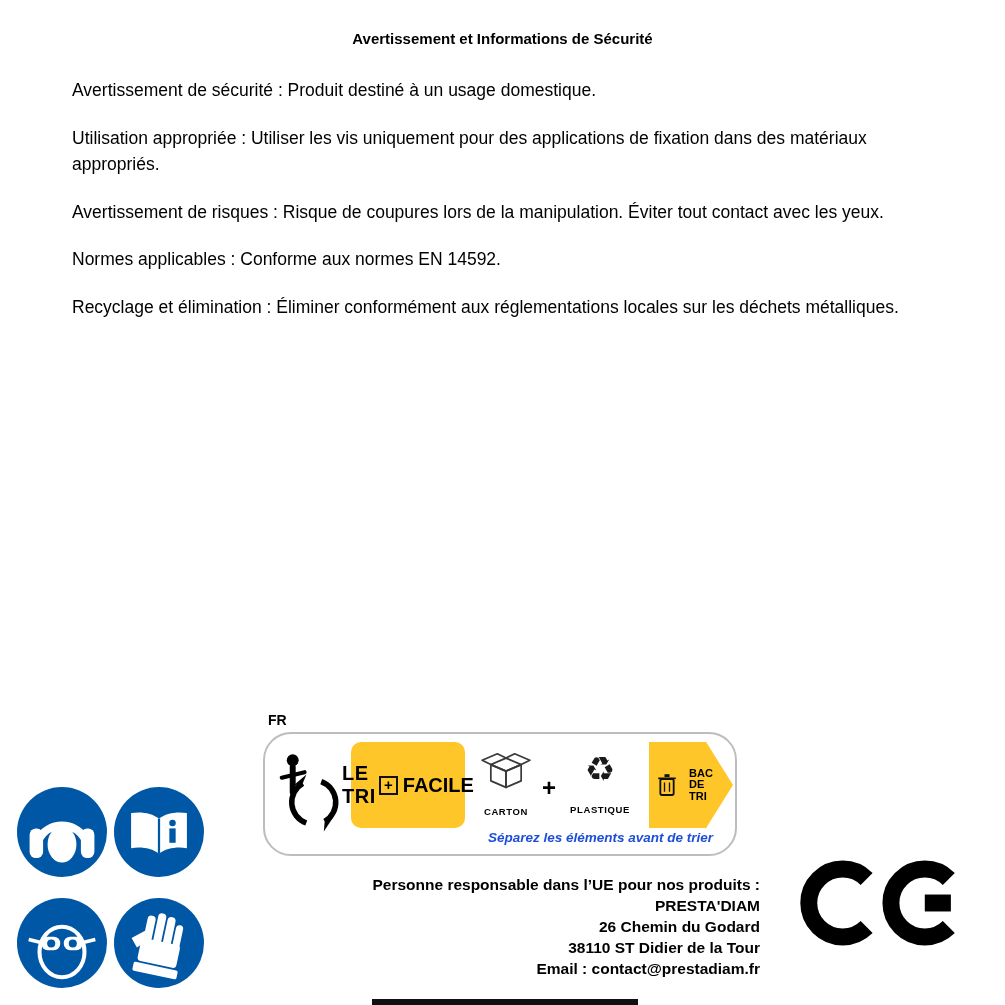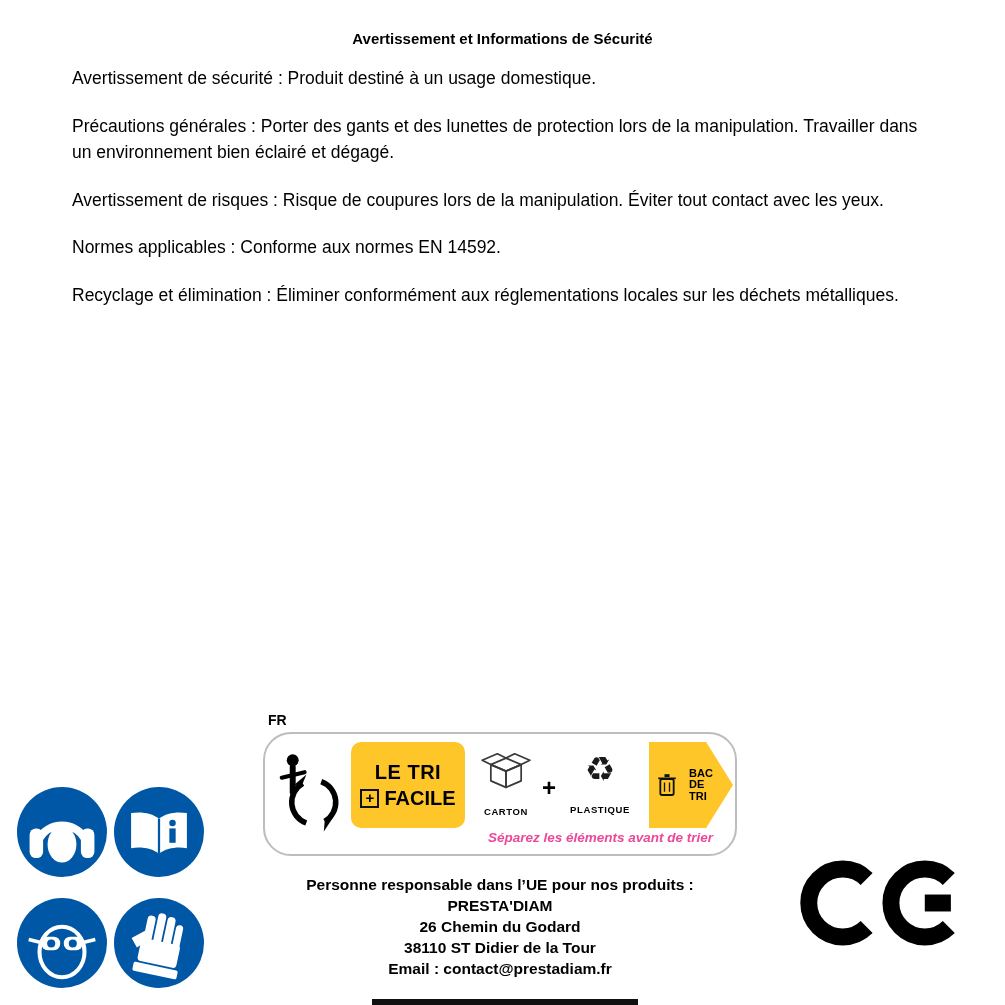--- a/index.html
+++ b/index.html
@@ -2,78 +2,78 @@
 <html><head>
 <meta charset="utf-8">
 <style>
   * { margin:0; padding:0; box-sizing:border-box; }
   html,body { background:#ffffff; }
   body { width:1005px; height:1005px; font-family:"Liberation Sans", sans-serif; color:#000; }
   .page { position:relative; width:1005px; height:1005px; overflow:hidden; background:#fff; }
 
   .doc-title { padding-top:30px; text-align:center; font-size:15px; font-weight:bold; }
 
-  .body-text { margin:18px 0 0 72px; width:848px; font-size:17.5px; line-height:1.52; }
+  .body-text { margin:30px 0 0 72px; width:848px; font-size:17.5px; line-height:1.52; }
   .body-text p { margin-bottom:21px; }
 
   
   .m-icon { position:absolute; width:90px; height:90px; }
   .icon-ear      { left:17px;  top:787px; }
   .icon-manual   { left:114px; top:787px; }
   .icon-eye      { left:17px;  top:898px; }
   .icon-gloves   { left:114px; top:898px; }
   .m-icon svg { width:100%; height:100%; display:block; }
 
   
   .tri-block { position:absolute; left:263px; top:712px; width:478px; }
   .fr-code { position:absolute; left:5px; top:0; font-size:14px; font-weight:bold; }
   .pill { position:absolute; left:0; top:20px; width:474px; height:124px;
           background:#fff; border:2px solid #bdbdbd; border-radius:28px; }
   .triman { position:absolute; left:14px; top:12px; width:64px; height:98px; }
   .facile-box { position:absolute; left:86px; top:8px; width:114px; height:86px;
-                background:#FFC629; border-radius:10px; display:flex; flex-direction:column;
+                background:#FFC629; border-radius:10px; display:flex; flex-direction:row;
                 align-items:center; justify-content:center; gap:3px; }
   .facile-line1 { font-size:20px; font-weight:bold; letter-spacing:0.5px; }
   .facile-line2 { font-size:20px; font-weight:bold; display:flex; align-items:center; gap:5px; }
   .plus-badge { display:inline-block; width:19px; height:19px; border:2.5px solid #111;
                 font-size:15px; line-height:14px; text-align:center; font-weight:bold; }
   .mat { position:absolute; top:16px; width:70px; text-align:center; }
   .mat-carton { left:206px; }
   .mat-plastique { left:300px; }
   .mat svg { display:block; margin:0 auto; }
   .recycle-glyph { font-family:"DejaVu Sans", sans-serif; font-size:34px; line-height:38px; color:#1a1a1a; }
   .mat-label { margin-top:16px; font-size:9.5px; font-weight:bold; letter-spacing:0.6px; }
   .mat-plus { position:absolute; left:277px; top:40px; font-size:24px; font-weight:bold; }
   .bac-arrow { position:absolute; left:384px; top:8px; width:84px; height:86px; background:#FFC629;
                clip-path:polygon(0 0, 68% 0, 100% 50%, 68% 100%, 0 100%);
                display:flex; align-items:center; padding-left:8px; gap:12px; }
   .bac-text { font-size:11px; line-height:11.5px; font-weight:bold; }
   .tagline { position:absolute; right:22px; bottom:9px; font-size:13.5px; font-weight:bold;
-             font-style:italic; color:#ec4899; }
-
-  
-  .address { position:absolute; left:240px; top:874px; width:520px; text-align:center;
+             font-style:italic; color:#1d4ed8; }
+
+  
+  .address { position:absolute; left:240px; top:874px; width:520px; text-align:right;
              font-size:15.5px; font-weight:bold; line-height:21px; }
 
   
   .ce-mark { position:absolute; left:797px; top:854px; width:163px; height:98px; }
   .ce-mark svg { width:100%; height:100%; display:block; }
 
   .cutoff-bar { position:absolute; left:372px; top:999px; width:266px; height:6px; background:#111; }
 </style>
 </head>
 <body>
 
 <div class="page">
 
   <h1 class="doc-title">Avertissement et Informations de Sécurité</h1>
 
   <div class="body-text">
     <p>Avertissement de sécurité : Produit destiné à un usage domestique.</p>
-    <p>Précautions générales : Porter des gants et des lunettes de protection lors de la manipulation. Travailler dans un environnement bien éclairé et dégagé.</p>
+    <p>Utilisation appropriée : Utiliser les vis uniquement pour des applications de fixation dans des matériaux appropriés.</p>
     <p>Avertissement de risques : Risque de coupures lors de la manipulation. Éviter tout contact avec les yeux.</p>
     <p>Normes applicables : Conforme aux normes EN 14592.</p>
     <p>Recyclage et élimination : Éliminer conformément aux réglementations locales sur les déchets métalliques.</p>
   </div>
 
   <div class="m-icon icon-ear">
     <svg viewBox="0 0 100 100">
       <circle cx="50" cy="50" r="50" fill="#0057A6"></circle>
       <ellipse cx="50" cy="64" rx="16" ry="20" fill="#fff"></ellipse>
       <path d="M24 58 A30 30 0 0 1 76 58" fill="none" stroke="#fff" stroke-width="9"></path>

